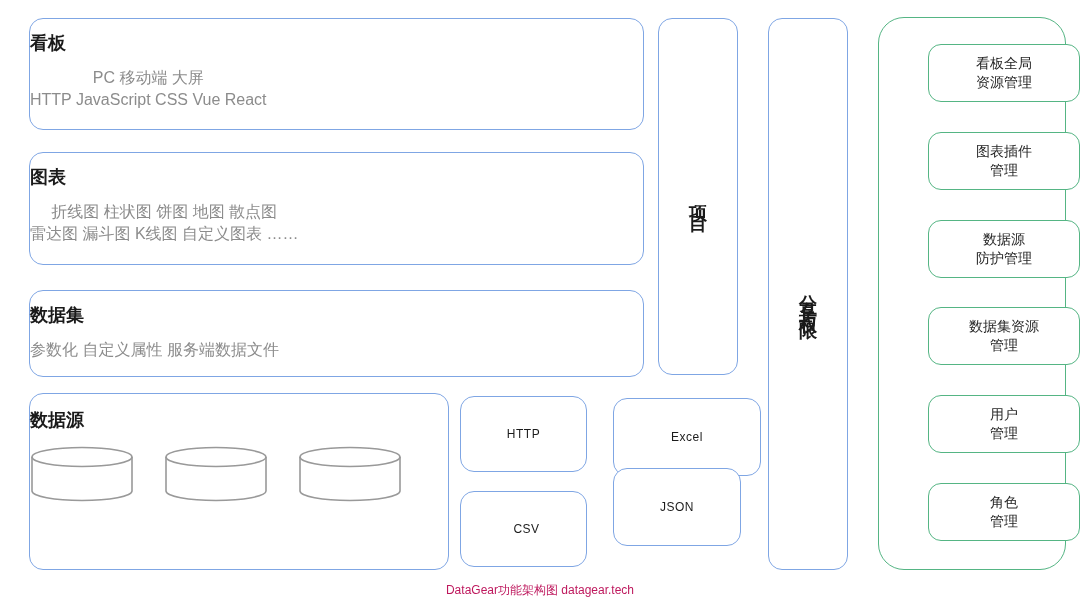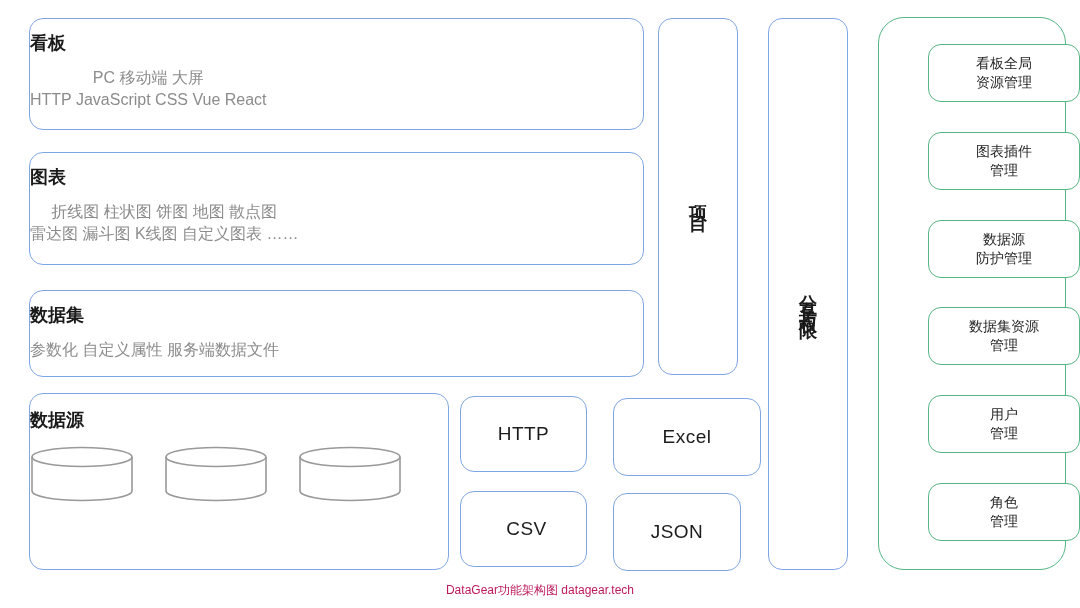--- a/index.html
+++ b/index.html
@@ -35,26 +35,26 @@
   .layer-chart{left:10px;top:152px;width:615px;height:113px;}
   .layer-dataset{left:10px;top:290px;width:615px;height:87px;}
   .layer-datasource{left:10px;top:393px;width:420px;height:177px;padding-top:14px;}
   .cyl-row{
     display:flex;gap:30px;margin-top:13px;align-items:center;justify-content:center;
   }
   .cyl-row svg{display:block;}
   .layer-datasource .box-lines{margin-top:9px;}
   .fmt{
     display:flex;align-items:center;justify-content:center;
-    font-size:19px;color:#1c1c1c;letter-spacing:.5px;
+    font-size:12px;color:#1c1c1c;letter-spacing:.5px;
   }
   .fmt-http{left:460px;top:396px;width:127px;height:76px;}
   .fmt-excel{left:613px;top:398px;width:148px;height:78px;}
   .fmt-csv{left:460px;top:491px;width:127px;height:76px;padding-left:6px;}
-  .fmt-json{left:613px;top:493px;width:128px;height:78px;}
+  .fmt-json{left:613px;top:468px;width:128px;height:78px;}
   .vert{
     display:flex;align-items:center;justify-content:center;
   }
   .vert .vert-label{
     writing-mode:vertical-rl;text-orientation:upright;
     font-size:18px;font-weight:bold;color:#1a1a1a;
   }
   .vert-project{left:658px;top:18px;width:80px;height:357px;}
   .vert-project .vert-label{letter-spacing:11px;text-indent:11px;}
   .vert-share{left:768px;top:18px;width:80px;height:552px;}

